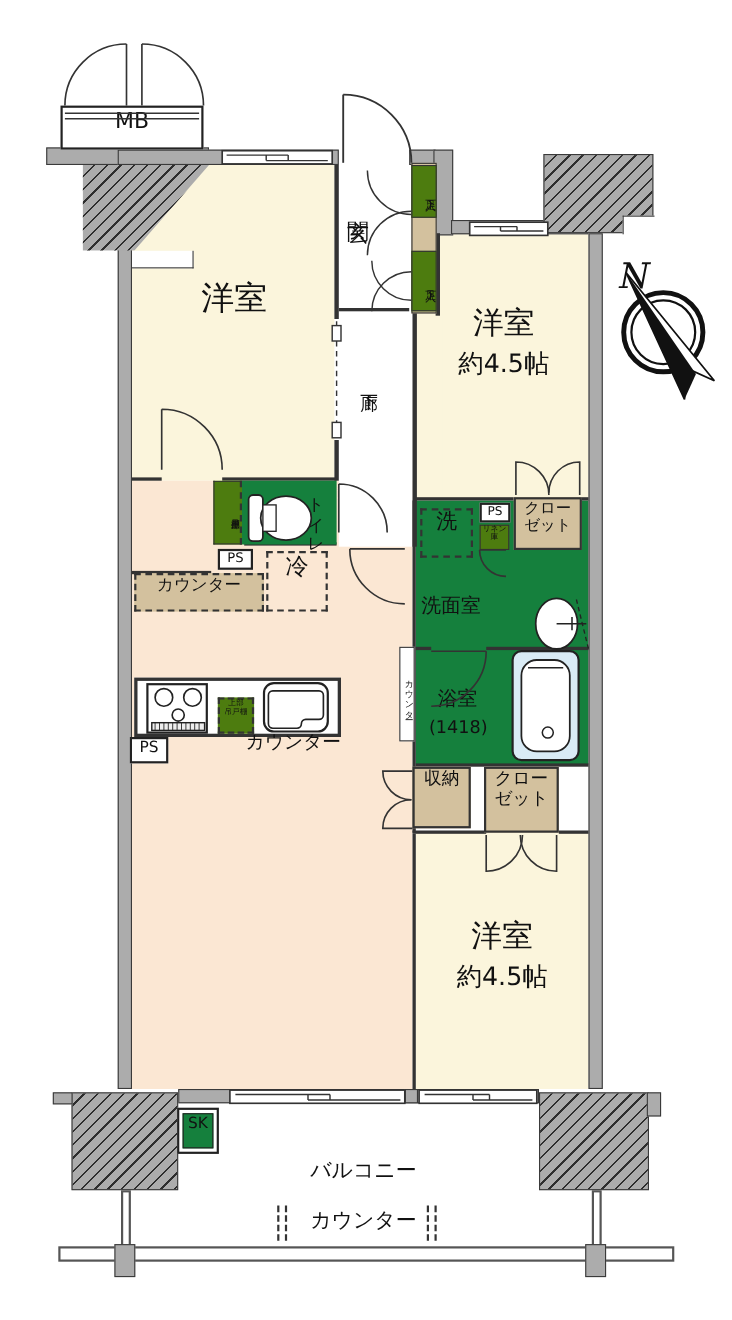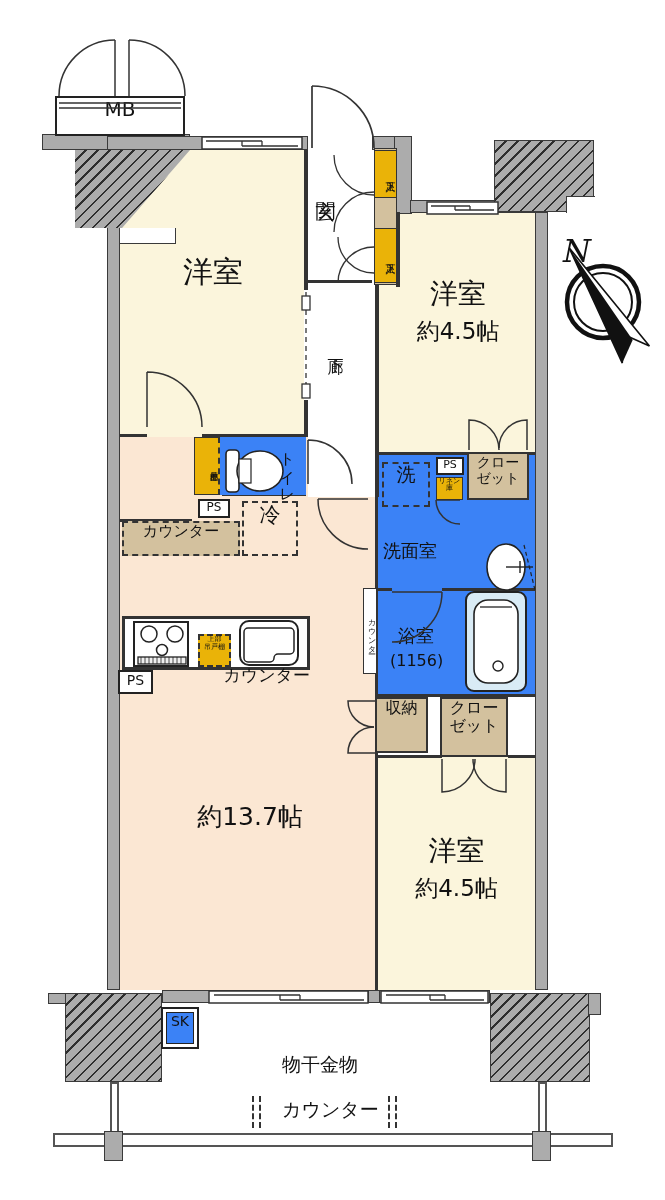--- a/index.html
+++ b/index.html
@@ -6,23 +6,23 @@
   #plan{position:relative;width:665px;height:1200px;background:#fff;overflow:hidden;
         font-family:"DejaVu Sans","Liberation Sans",sans-serif;color:#111;}
   .abs{position:absolute;box-sizing:border-box;}
   .wall{position:absolute;box-sizing:border-box;background:#acacac;border:1px solid #3a3a3a;}
   .hatch{position:absolute;box-sizing:border-box;background:
      repeating-linear-gradient(135deg, rgba(0,0,0,0) 0 7px, #2e2e2e 7px 8.5px),#acacac;
      border:1px solid #3a3a3a;}
   .room{position:absolute;box-sizing:border-box;}
   .cream{background:#fbf5dc;}
   .peach{background:#fbe7d3;}
-  .blue{background:#3b82f6;}
+  .blue{background:#15803d;}
   .tan{background:#d3c19e;}
-  .tanl{background:#eab308;font-family:Liberation Serif, serif;}
+  .tanl{background:#4d7c0f;font-family:Liberation Serif, serif;}
   .lbl{position:absolute;box-sizing:border-box;text-align:center;line-height:1.15;white-space:nowrap;}
   .vert{writing-mode:vertical-rl;text-orientation:upright;letter-spacing:1px;}
   .bx{position:absolute;box-sizing:border-box;display:flex;align-items:flex-start;justify-content:center;}
   svg{position:absolute;left:0;top:0;pointer-events:none;}
 </style>
 </head>
 <body>
 
 <div id="plan">
 
@@ -111,21 +111,21 @@
     </div>
   </div>
   <div class="bx tan" style="left:467px;top:452px;width:62px;height:48px;border:2px solid #333;">
     <div class="lbl" style="position:static;font-size:14px;">
       <span>クロー</span><br><span>ゼット</span>
     </div>
   </div>
   <div class="lbl" style="left:383px;top:541px;font-size:18px;">洗面室</div>
 
   <div class="lbl" style="left:398px;top:626px;font-size:18px;">浴室</div>
-  <div class="lbl" style="left:390px;top:652px;font-size:16px;">(1156)</div>
+  <div class="lbl" style="left:390px;top:652px;font-size:16px;">(1418)</div>
   <div class="bx vert" style="left:363px;top:588px;width:14px;height:86px;background:#fff;border:1px solid #333;">
     <span class="lbl" style="position:static;font-size:8px;letter-spacing:0;">カウンター</span>
   </div>
 
   <div class="bx tan" style="left:375px;top:697px;width:53px;height:56px;border:2px solid #333;">
     <span class="lbl" style="position:static;font-size:16px;">収納</span>
   </div>
   <div class="bx tan" style="left:440px;top:697px;width:68px;height:60px;border:2px solid #333;">
     <div class="lbl" style="position:static;font-size:16px;">
       <span>クロー</span><br><span>ゼット</span>
@@ -156,21 +156,21 @@
   <div class="abs" style="left:53px;top:1133px;width:560px;height:14px;background:#fff;border:2px solid #555;"></div>
   <div class="abs" style="left:104px;top:1131px;width:19px;height:30px;background:#acacac;border:1px solid #3a3a3a;"></div>
   <div class="abs" style="left:532px;top:1131px;width:19px;height:30px;background:#acacac;border:1px solid #3a3a3a;"></div>
 
   <div class="bx" style="left:161px;top:1007px;width:38px;height:42px;background:#fff;border:2px solid #222;padding:3px;">
     <div class="bx blue" style="position:static;width:100%;height:100%;border:1.5px solid #222;">
       <span class="lbl" style="position:static;font-size:14px;">SK</span>
     </div>
   </div>
 
-  <div class="lbl" style="left:282px;top:1054px;font-size:19px;">物干金物</div>
+  <div class="lbl" style="left:282px;top:1054px;font-size:19px;">バルコニー</div>
   <div class="lbl" style="left:282px;top:1099px;font-size:19px;">カウンター</div>
   <div class="abs" style="left:252px;top:1096px;width:9px;height:32px;border-left:2px dashed #333;border-right:2px dashed #333;"></div>
   <div class="abs" style="left:388px;top:1096px;width:9px;height:32px;border-left:2px dashed #333;border-right:2px dashed #333;"></div>
 
   <svg width="665" height="1200" viewBox="0 0 665 1200">
 
     <g stroke="#333" stroke-width="1.5" fill="none">
       <path d="M 115 96 V 40"></path>
         <path d="M 129 96 V 40"></path>
       <path d="M 115 40 A 56 56 0 0 0 59 96"></path>
@@ -275,20 +275,19 @@
     <div style="font-size:28px;">洋室</div>
     <div style="font-size:23px;margin-top:8px;">約4.5帖</div>
   </div>
 
   <div class="lbl" style="left:378px;top:835px;width:157px;">
     <div style="font-size:28px;">洋室</div>
     <div style="font-size:23px;margin-top:8px;">約4.5帖</div>
   </div>
 
   <div class="lbl" style="left:150px;top:795px;width:200px;">
-    <div style="font-size:25px;margin-top:8px;">約13.7帖</div>
   </div>
 
   <div class="lbl vert" style="left:314px;top:185px;font-size:20px;">玄関</div>
   <div class="lbl vert" style="left:326px;top:345px;font-size:16px;">廊下</div>
   <div class="lbl" style="left:563px;top:233px;font-size:32px;font-family:'DejaVu Serif','Liberation Serif',serif;font-style:italic;">N</div>
 
 </div>
 
 </body></html>

